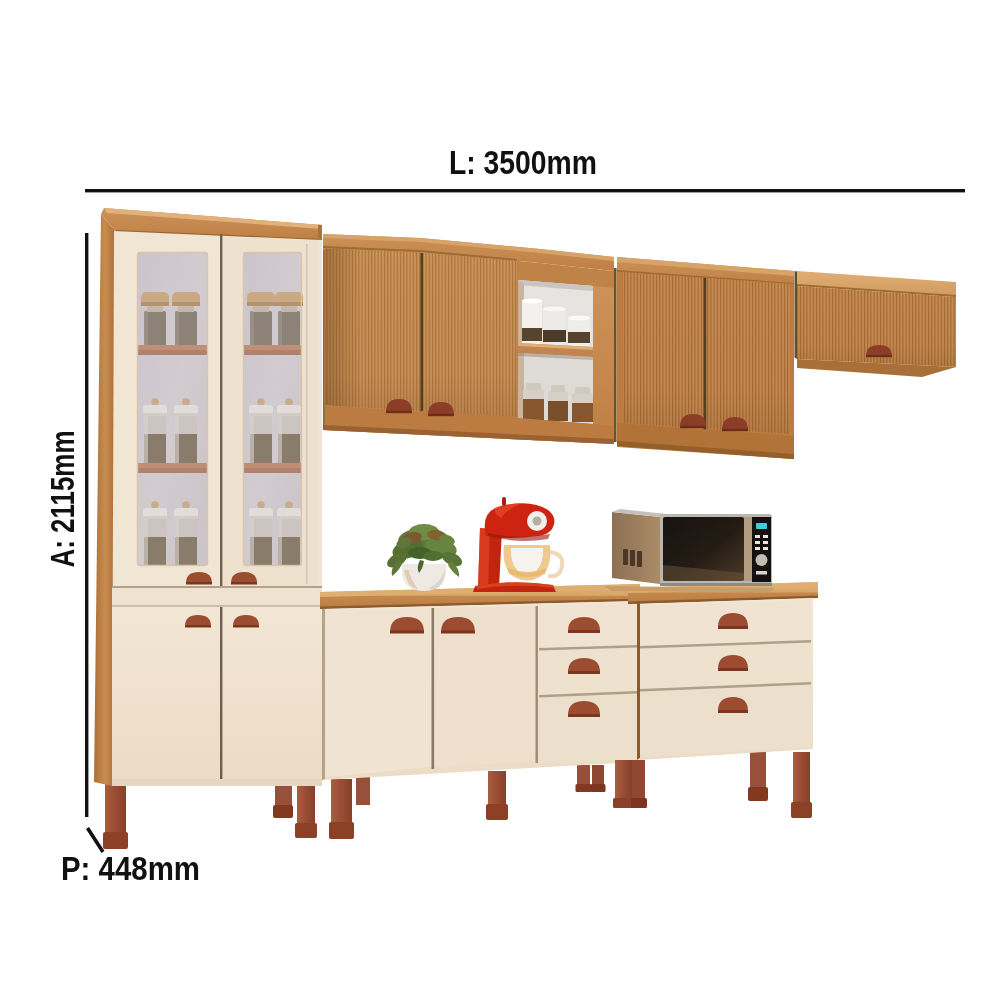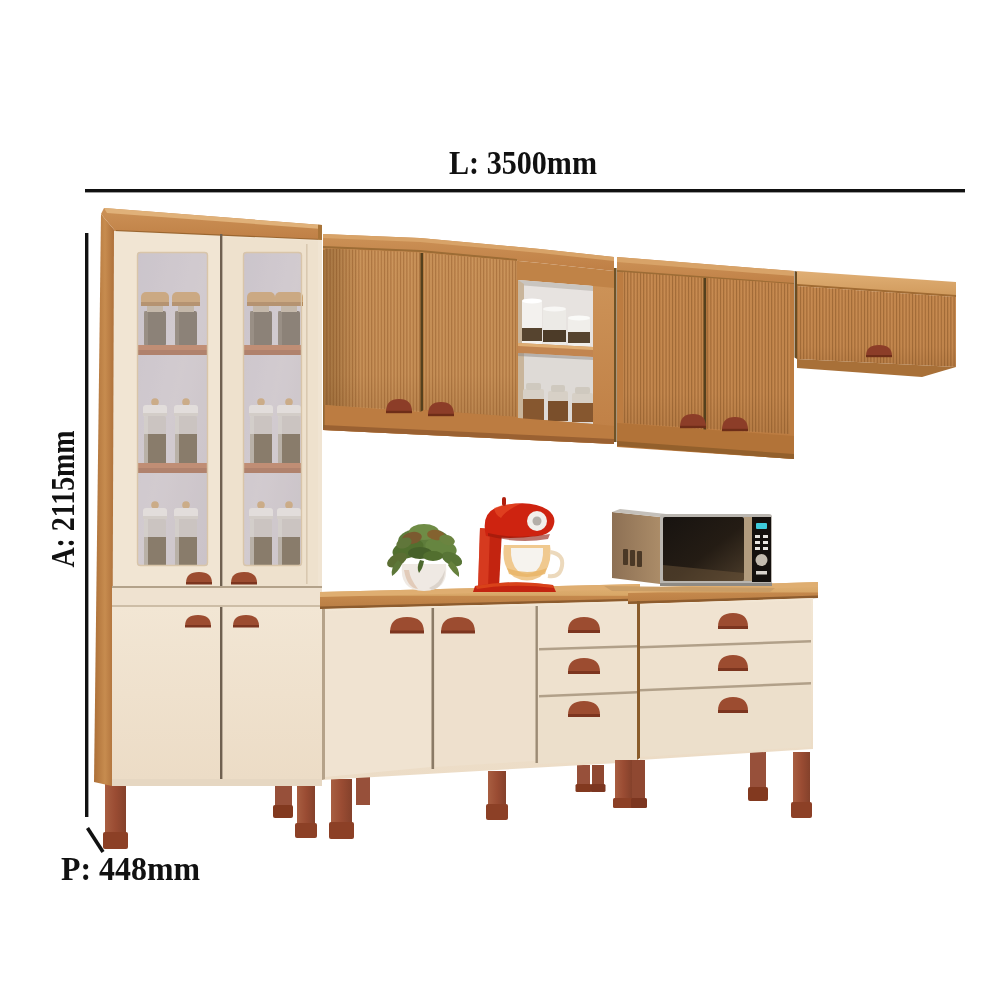--- a/index.html
+++ b/index.html
@@ -1,16 +1,16 @@
 <!DOCTYPE html>
 <html><head>
 <meta charset="utf-8">
 <style>
   html,body{margin:0;padding:0;background:#ffffff;}
-  .wrap{width:828px;height:1000px;position:relative;font-family:Liberation Serif, serif;}
+  .wrap{width:828px;height:1000px;position:relative;font-family:Liberation Sans, sans-serif;}
   svg{display:block;}
 </style>
 </head>
 <body>
 <div class="wrap">
 <svg width="1000" height="1000" viewBox="0 0 1000 1000">
 <defs>
   <linearGradient id="woodTop" x1="0" y1="0" x2="0" y2="1">
     <stop offset="0" stop-color="#e0af75"></stop>
           <stop offset="1" stop-color="#d09a5c"></stop>

